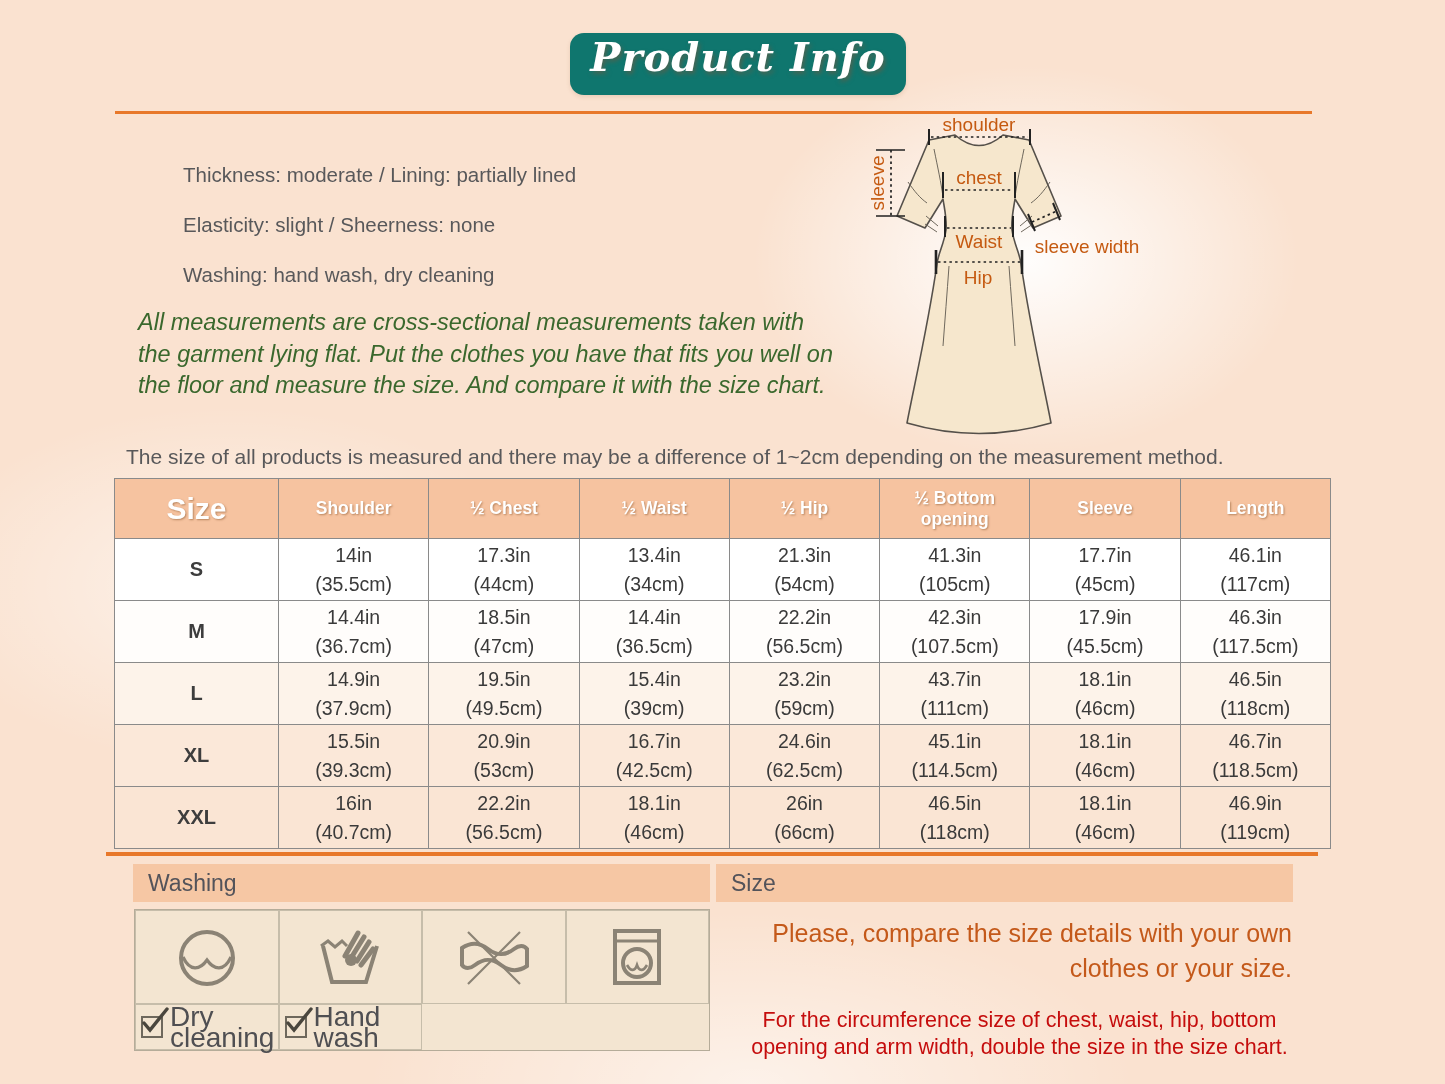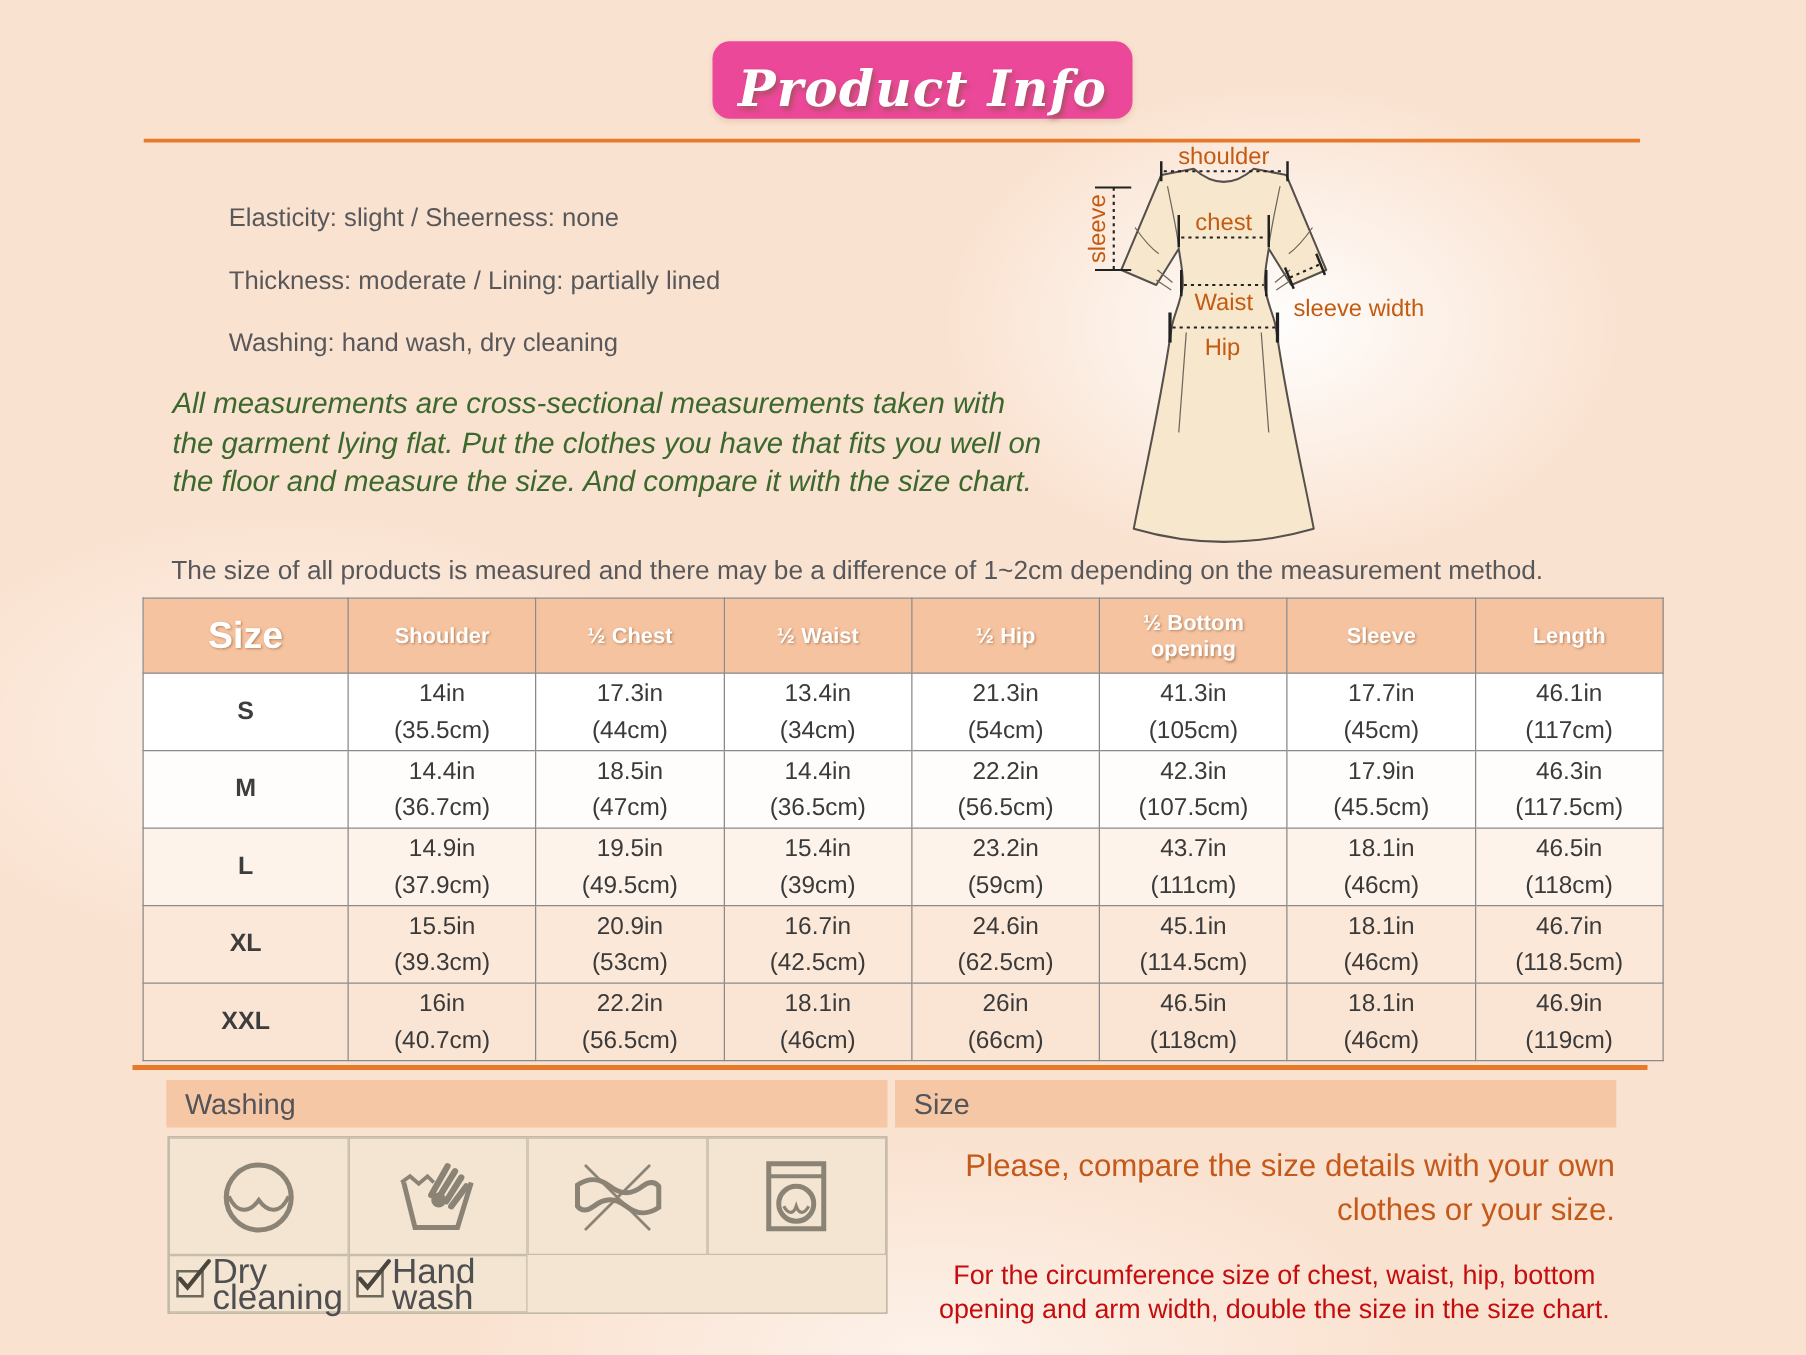--- a/index.html
+++ b/index.html
@@ -7,40 +7,40 @@
     width:1445px;height:1084px;position:relative;overflow:hidden;
     font-family:"Liberation Sans",sans-serif;
     background-color:#fae2d0;
     background-image:
       radial-gradient(420px 300px at 71% 24%, rgba(255,255,255,.95), rgba(255,255,255,0) 65%),
       radial-gradient(520px 300px at 16% 54%, rgba(255,255,255,.55), rgba(255,255,255,0) 60%),
       radial-gradient(620px 280px at 52% 100%, rgba(255,255,255,.55), rgba(255,255,255,0) 62%);
   }
   .title-box{
     position:absolute;left:570px;top:33px;width:336px;height:62px;
-    background:#ec4899;border-radius:14px;
-    display:flex;align-items:flex-end;justify-content:center;
+    background:#0f766e;border-radius:14px;
+    display:flex;align-items:flex-start;justify-content:center;
     box-shadow:0 2px 4px rgba(160,110,80,.18);
   }
   .title-text{
     font-family:"DejaVu Serif",serif;font-style:italic;font-weight:bold;
     font-size:40px;color:#ffffff;letter-spacing:1px;
     text-shadow:2px 3px 4px rgba(120,85,60,.55);
   }
   .rule-top{position:absolute;left:115px;top:111px;width:1197px;height:3px;background:#e8782a;}
   .rule-bottom{position:absolute;left:106px;top:852px;width:1212px;height:4px;background:#e8782a;}
 
   .info{position:absolute;left:183px;top:164px;font-size:20.5px;color:#58585a;}
   .info p{margin:0 0 29px 0;line-height:21px;}
 
   .green-note{
     position:absolute;left:138px;top:307px;width:705px;
     font-size:23.5px;font-style:italic;color:#3a682d;line-height:31.5px;
   }
-  .tolerance{position:absolute;left:137px;top:445px;font-size:21px;color:#58585a;}
+  .tolerance{position:absolute;left:126px;top:445px;font-size:21px;color:#58585a;}
 
   table.size-table{
     position:absolute;left:114px;top:478px;width:1217px;
     border-collapse:collapse;table-layout:fixed;
   }
   .size-table th,.size-table td{border:1px solid #8a8a8a;text-align:center;vertical-align:middle;padding:0;}
   .size-table thead th{
     height:59px;background:#f6c3a0;color:#ffffff;font-size:17.5px;font-weight:bold;
     line-height:1.2;text-shadow:1px 1px 2px rgba(150,100,60,.65);
   }
@@ -88,22 +88,22 @@
 </style>
 </head>
 <body>
 
 <div class="title-box">
   <span class="title-text">Product Info</span>
 </div>
 <div class="rule-top"></div>
 
 <div class="info">
+  <p>Thickness: moderate / Lining: partially lined</p>
   <p>Elasticity: slight / Sheerness: none</p>
-  <p>Thickness: moderate / Lining: partially lined</p>
   <p>Washing: hand wash, dry cleaning</p>
 </div>
 
 <div class="green-note">All measurements are cross-sectional measurements taken with the garment lying flat. Put the clothes you have that fits you well on the floor and measure the size. And compare it with the size chart.</div>
 <div class="tolerance">The size of all products is measured and there may be a difference of 1~2cm depending on the measurement method.</div>
 
 <svg class="dress-svg" width="322" height="348" viewBox="0 0 322 348">
 
   <path d="M107,31 Q131,52 155,31 L181,36 L213,112 L185,124 L167,95
        C165,108 163,116 164,126 C166,140 172,150 173,160

